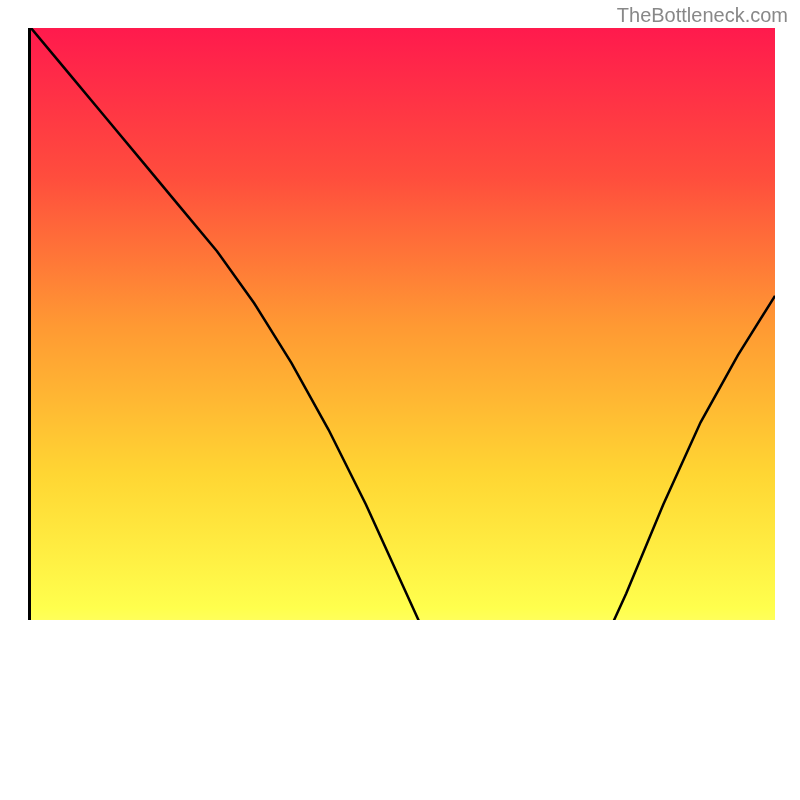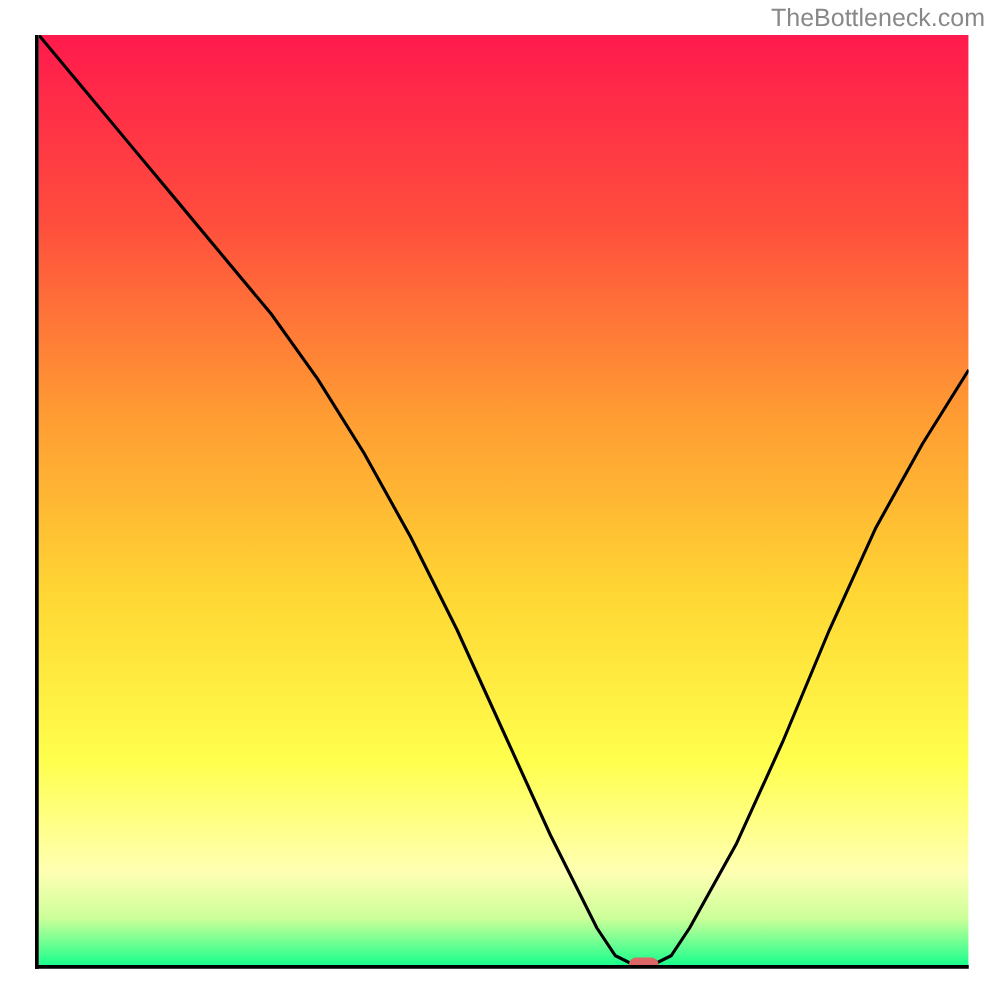--- a/index.html
+++ b/index.html
@@ -3,21 +3,21 @@
 <meta charset="utf-8">
 <style>
   body {
     margin: 0;
     padding: 0;
     background: #ffffff;
     font-family: Arial, sans-serif;
   }
   .container {
     width: 800px;
-    height: 800px;
+    height: 620px;
     position: relative;
   }
   .watermark {
     position: absolute;
     top: 4px;
     right: 12px;
     color: #888888;
     font-size: 20px;
     font-weight: normal;
     z-index: 10;

